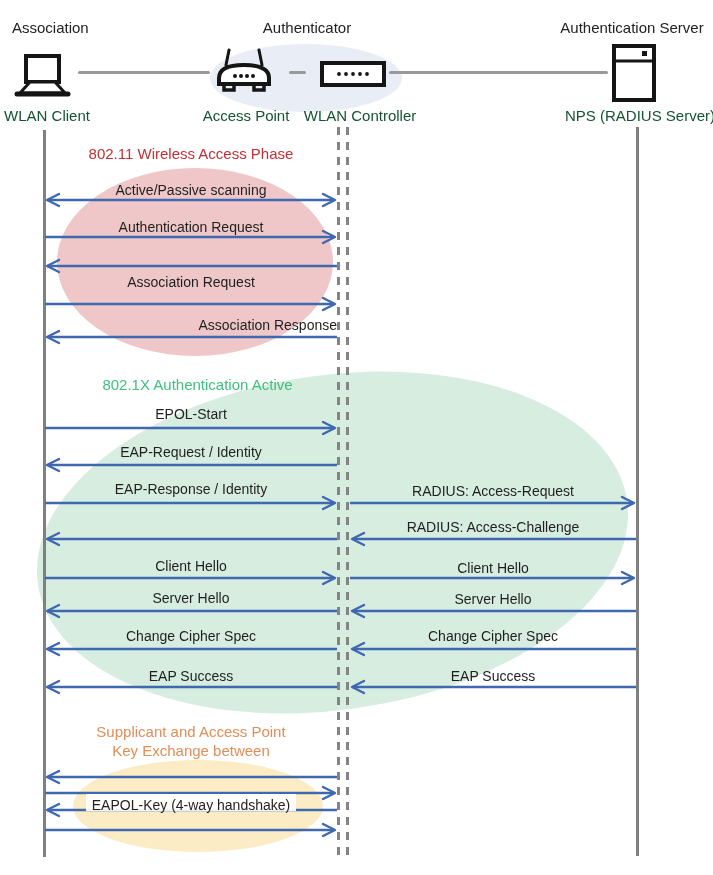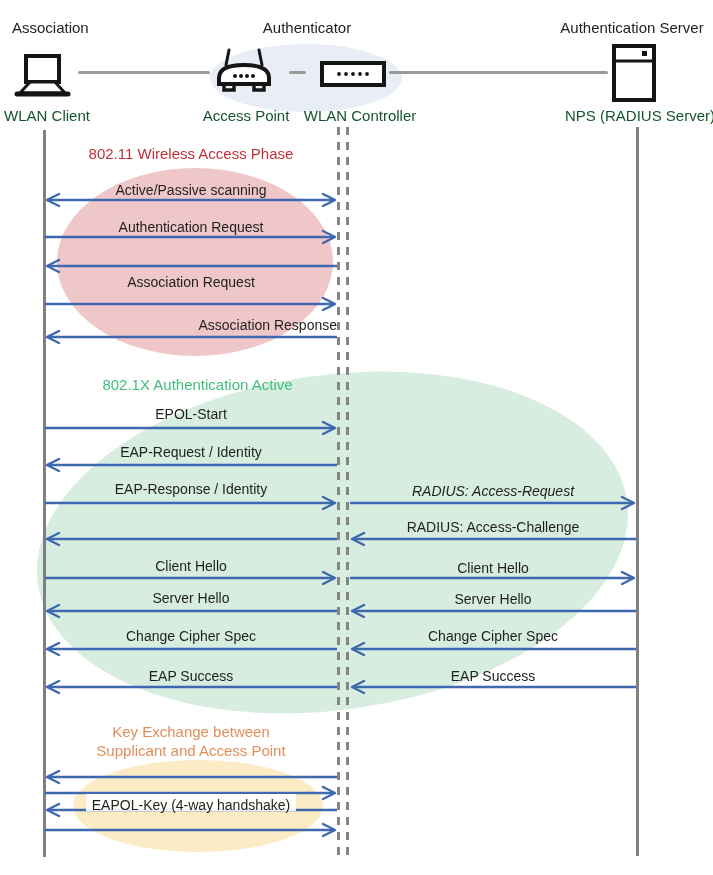--- a/index.html
+++ b/index.html
@@ -81,22 +81,22 @@
   <div class="abs node-label" style="left:565px;top:107px;width:145px;">NPS (RADIUS Server)</div>
 
   <div class="abs lifeline" style="left:43px;top:130px;height:727px;z-index:1;"></div>
   <div class="abs dashline" style="left:337px;top:127px;height:729px;z-index:1;"></div>
   <div class="abs dashline" style="left:346px;top:127px;height:729px;z-index:1;"></div>
   <div class="abs lifeline" style="left:636px;top:127px;height:729px;z-index:1;"></div>
 
   <div class="abs phase-title" style="left:45px;top:145px;width:292px;color:#C13038;z-index:2;">802.11 Wireless Access Phase</div>
   <div class="abs phase-title" style="left:50px;top:376px;width:295px;color:#3FBF7D;z-index:2;">802.1X Authentication Active</div>
   <div class="abs phase-title" style="left:45px;top:722px;width:292px;color:#E28E5A;line-height:19px;z-index:2;">
+    <div>Supplicant and Access Point</div>
     <div>Key Exchange between</div>
-    <div>Supplicant and Access Point</div>
   </div>
 
   <div class="abs msg-label" style="left:45px;top:182px;width:292px;z-index:2;">Active/Passive scanning</div>
   <svg class="abs arrow" style="left:45px;top:192px;z-index:2;" width="292" height="16">
     <line x1="3" y1="8" x2="289" y2="8"></line>
       <polyline points="14,2 2,8 14,14"></polyline>
       <polyline points="278,2 290,8 278,14"></polyline>
   </svg>
 
   <div class="abs msg-label" style="left:45px;top:219px;width:292px;z-index:2;">Authentication Request</div>
@@ -182,21 +182,21 @@
   </div>
   <svg class="abs arrow" style="left:45px;top:802px;z-index:2;" width="292" height="16">
     <line x1="3" y1="8" x2="292" y2="8"></line>
       <polyline points="14,2 2,8 14,14"></polyline>
   </svg>
   <svg class="abs arrow" style="left:45px;top:822px;z-index:2;" width="292" height="16">
     <line x1="0" y1="8" x2="289" y2="8"></line>
       <polyline points="278,2 290,8 278,14"></polyline>
   </svg>
 
-  <div class="abs msg-label" style="left:350px;top:483px;width:286px;z-index:2;font-style:italic;">RADIUS: Access-Request</div>
+  <div class="abs msg-label" style="left:350px;top:483px;width:286px;z-index:2;">RADIUS: Access-Request</div>
   <svg class="abs arrow" style="left:350px;top:495px;z-index:2;" width="286" height="16">
     <line x1="0" y1="8" x2="283" y2="8"></line>
       <polyline points="272,2 284,8 272,14"></polyline>
   </svg>
 
   <div class="abs msg-label" style="left:350px;top:519px;width:286px;z-index:2;">RADIUS: Access-Challenge</div>
   <svg class="abs arrow" style="left:350px;top:531px;z-index:2;" width="286" height="16">
     <line x1="3" y1="8" x2="286" y2="8"></line>
       <polyline points="14,2 2,8 14,14"></polyline>
   </svg>

